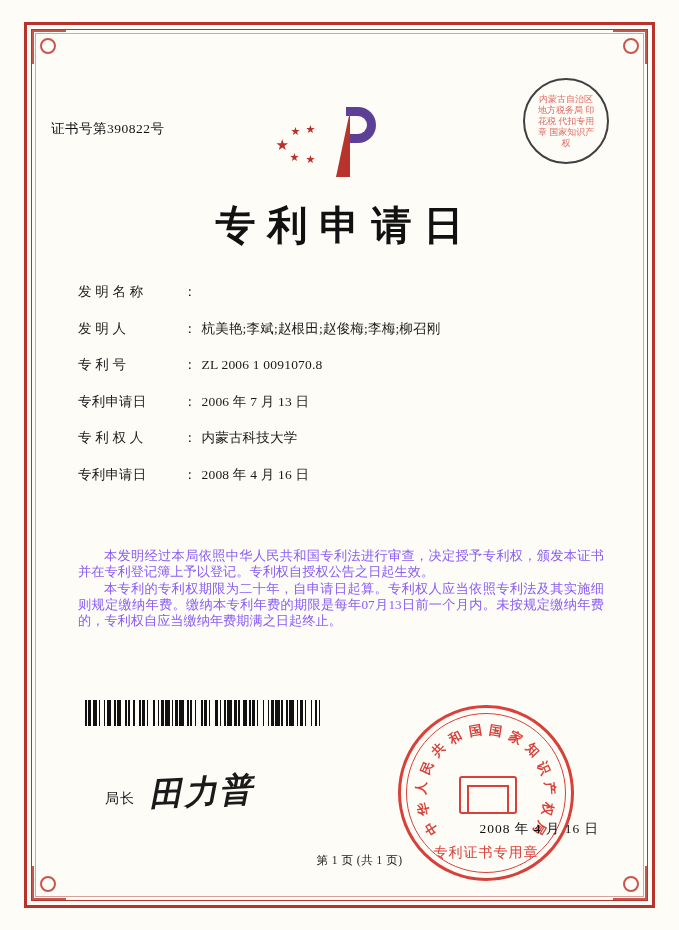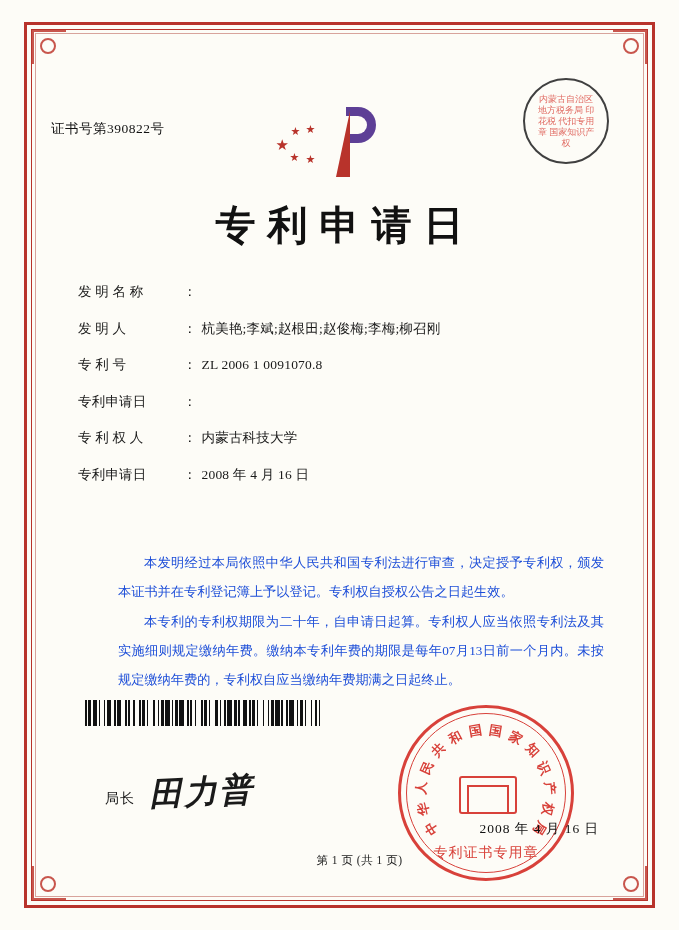--- a/index.html
+++ b/index.html
@@ -191,24 +191,23 @@
     flex: 1 1 auto;
     letter-spacing: 0.2px;
   }
 
   .body-text {
     position: absolute;
     left: 78px;
     right: 75px;
     top: 548px;
     font-size: 13.2px;
-    line-height: 29px;
+    line-height: 16px;
     text-align: justify;
-    color: #1d4ed8;
-    margin-left: 40px;
+    color: #8b5cf6;
   }
   .body-text p {
     margin: 0 0 1px 0;
     text-indent: 26px;
   }
 
   
   .barcode {
     position: absolute;
     left: 85px;
@@ -397,20 +396,21 @@
 
     <div class="field-row">
       <span class="field-label">专 利 号</span>
       <span class="field-colon">：</span>
       <span class="field-value">ZL 2006 1 0091070.8</span>
     </div>
 
     <div class="field-row">
       <span class="field-label">专利申请日</span>
       <span class="field-colon">：</span>
+      <span class="field-value">2006 年 7 月 13 日</span>
     </div>
 
     <div class="field-row">
       <span class="field-label">专 利 权 人</span>
       <span class="field-colon">：</span>
       <span class="field-value">内蒙古科技大学</span>
     </div>
 
     <div class="field-row">
       <span class="field-label">专利申请日</span>

